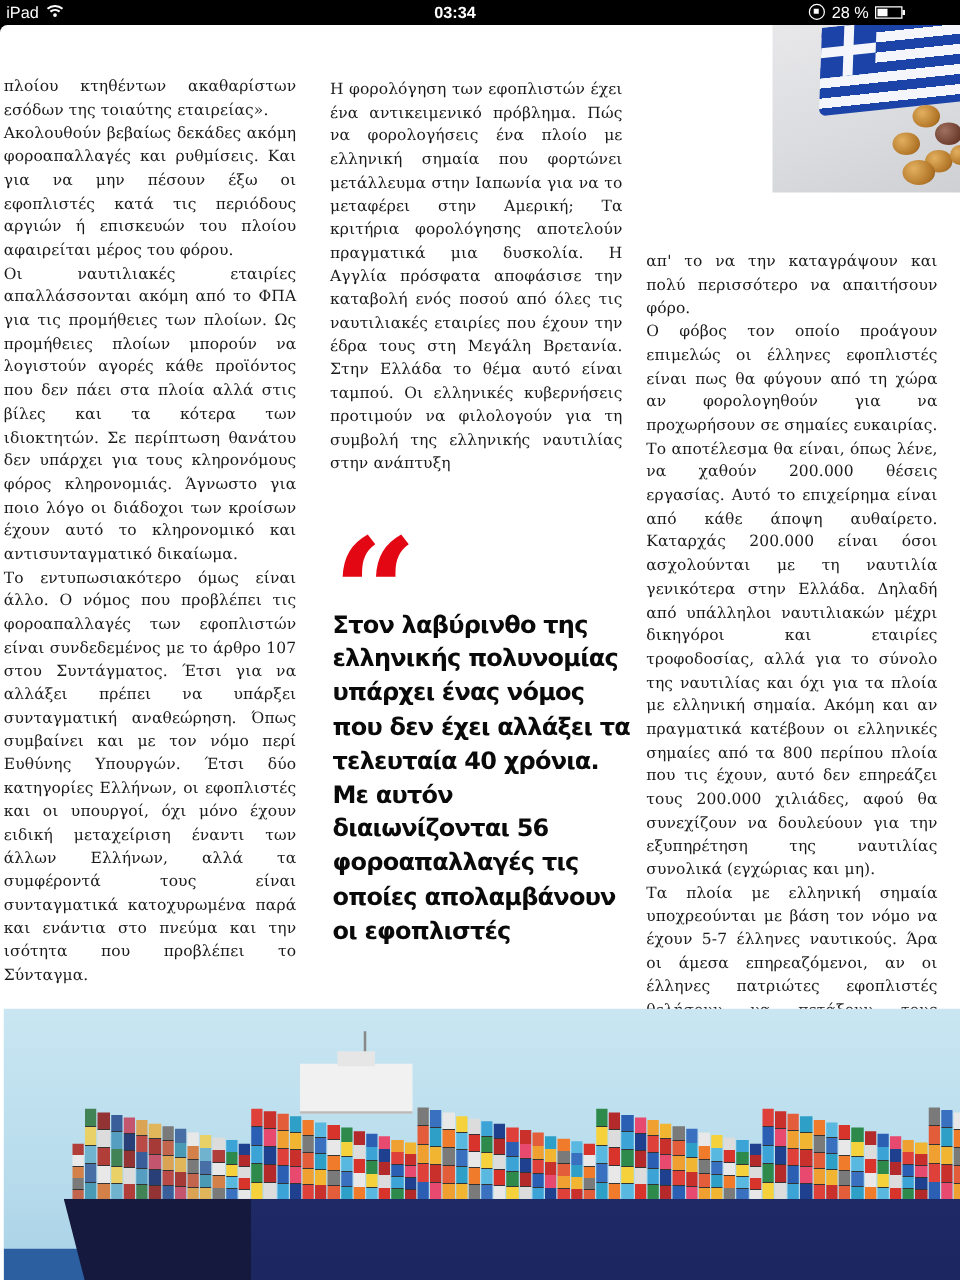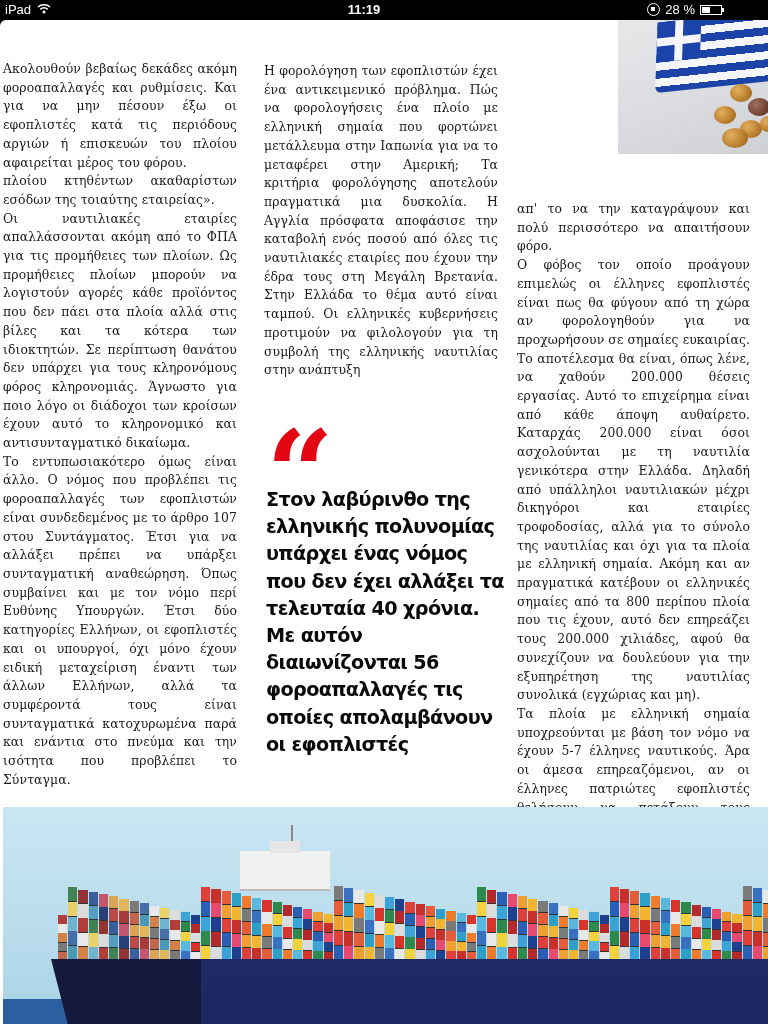--- a/index.html
+++ b/index.html
@@ -103,21 +103,21 @@
   <div class="sb-left">
     <span>iPad</span>
     <span>
       <svg width="14" height="11" viewBox="0 0 14 11">
           <path d="M1 4 A9 9 0 0 1 13 4" stroke="#fff" stroke-width="1.6" fill="none"></path>
           <path d="M3.3 6.3 A5.6 5.6 0 0 1 10.7 6.3" stroke="#fff" stroke-width="1.6" fill="none"></path>
           <circle cx="7" cy="9" r="1.5" fill="#fff"></circle>
         </svg>
     </span>
   </div>
-  <div class="sb-center">11:19</div>
+  <div class="sb-center">03:34</div>
   <div class="sb-right">
     <span class="lock-icon"></span>
     <span>28 %</span>
     <span class="battery">
         <span class="battery-fill"></span>
       </span>
   </div>
 </div>
 
 <div class="page">
@@ -128,22 +128,22 @@
       </div>
     <div class="coin" style="left:112px;top:64px;width:22px;height:18px;"></div>
     <div class="coin" style="left:130px;top:78px;width:22px;height:18px;background:radial-gradient(circle at 35% 35%,#a07060,#6a3a2a 70%);"></div>
     <div class="coin" style="left:96px;top:86px;width:22px;height:18px;"></div>
     <div class="coin" style="left:122px;top:100px;width:22px;height:18px;"></div>
     <div class="coin" style="left:104px;top:108px;width:26px;height:20px;"></div>
     <div class="coin" style="left:142px;top:96px;width:16px;height:16px;"></div>
   </div>
 
   <div class="col col-left">
+    <p>πλοίου κτηθέντων ακαθαρίστων εσόδων της τοιαύτης εταιρείας».</p>
     <p>Ακολουθούν βεβαίως δεκάδες ακόμη φοροαπαλλαγές και ρυθμίσεις. Και για να μην πέσουν έξω οι εφοπλιστές κατά τις περιόδους αργιών ή επισκευών του πλοίου αφαιρείται μέρος του φόρου.</p>
-    <p>πλοίου κτηθέντων ακαθαρίστων εσόδων της τοιαύτης εταιρείας».</p>
     <p>Οι ναυτιλιακές εταιρίες απαλλάσσονται ακόμη από το ΦΠΑ για τις προμήθειες των πλοίων. Ως προμήθειες πλοίων μπορούν να λογιστούν αγορές κάθε προϊόντος που δεν πάει στα πλοία αλλά στις βίλες και τα κότερα των ιδιοκτητών. Σε περίπτωση θανάτου δεν υπάρχει για τους κληρονόμους φόρος κληρονομιάς. Άγνωστο για ποιο λόγο οι διάδοχοι των κροίσων έχουν αυτό το κληρονομικό και αντισυνταγματικό δικαίωμα.</p>
     <p>Το εντυπωσιακότερο όμως είναι άλλο. Ο νόμος που προβλέπει τις φοροαπαλλαγές των εφοπλιστών είναι συνδεδεμένος με το άρθρο 107 στου Συντάγματος. Έτσι για να αλλάξει πρέπει να υπάρξει συνταγματική αναθεώρηση. Όπως συμβαίνει και με τον νόμο περί Ευθύνης Υπουργών. Έτσι δύο κατηγορίες Ελλήνων, οι εφοπλιστές και οι υπουργοί, όχι μόνο έχουν ειδική μεταχείριση έναντι των άλλων Ελλήνων, αλλά τα συμφέροντά τους είναι συνταγματικά κατοχυρωμένα παρά και ενάντια στο πνεύμα και την ισότητα που προβλέπει το Σύνταγμα.</p>
   </div>
 
   <div class="col col-mid">
     <p>Η φορολόγηση των εφοπλιστών έχει ένα αντικειμενικό πρόβλημα. Πώς να φορολογήσεις ένα πλοίο με ελληνική σημαία που φορτώνει μετάλλευμα στην Ιαπωνία για να το μεταφέρει στην Αμερική; Τα κριτήρια φορολόγησης αποτελούν πραγματικά μια δυσκολία. Η Αγγλία πρόσφατα αποφάσισε την καταβολή ενός ποσού από όλες τις ναυτιλιακές εταιρίες που έχουν την έδρα τους στη Μεγάλη Βρετανία. Στην Ελλάδα το θέμα αυτό είναι ταμπού. Οι ελληνικές κυβερνήσεις προτιμούν να φιλολογούν για τη συμβολή της ελληνικής ναυτιλίας στην ανάπτυξη</p>
   </div>
 
   <div class="quote-mark">“</div>
   <div class="pullquote">Στον λαβύρινθο της ελληνικής πολυνομίας υπάρχει ένας νόμος που δεν έχει αλλάξει τα τελευταία 40 χρόνια. Με αυτόν διαιωνίζονται 56 φοροαπαλλαγές τις οποίες απολαμβάνουν οι εφοπλιστές</div>

